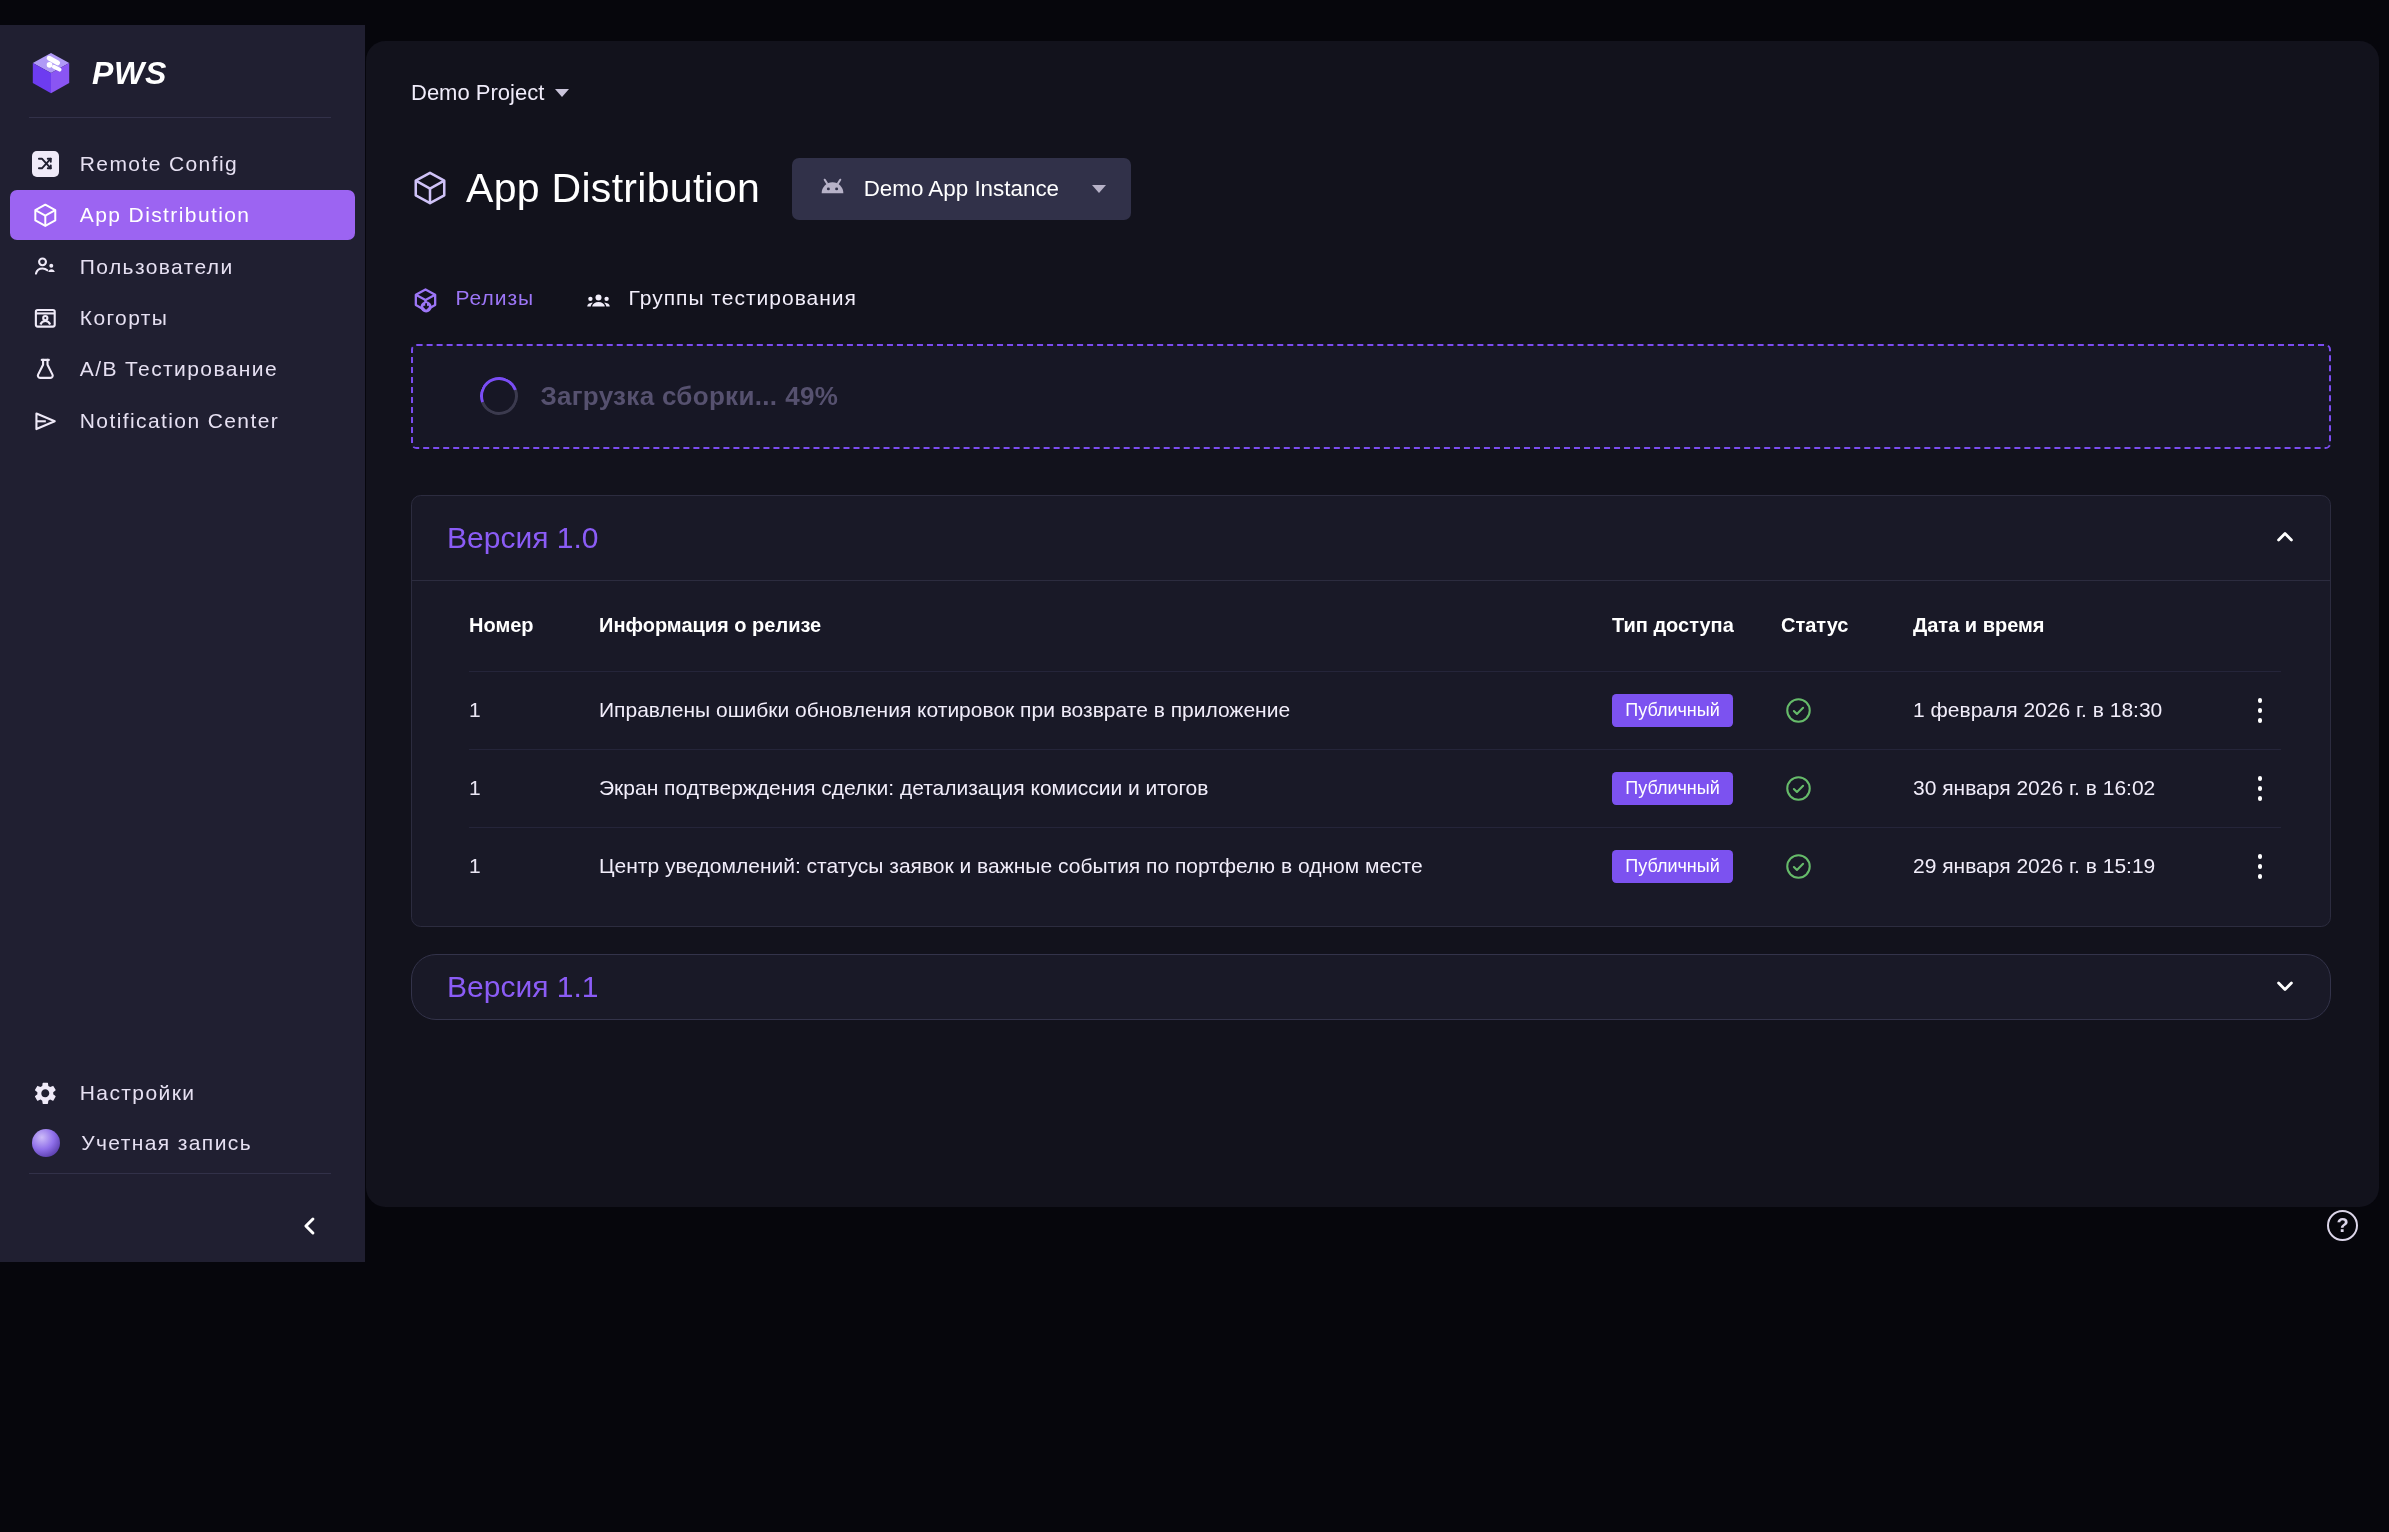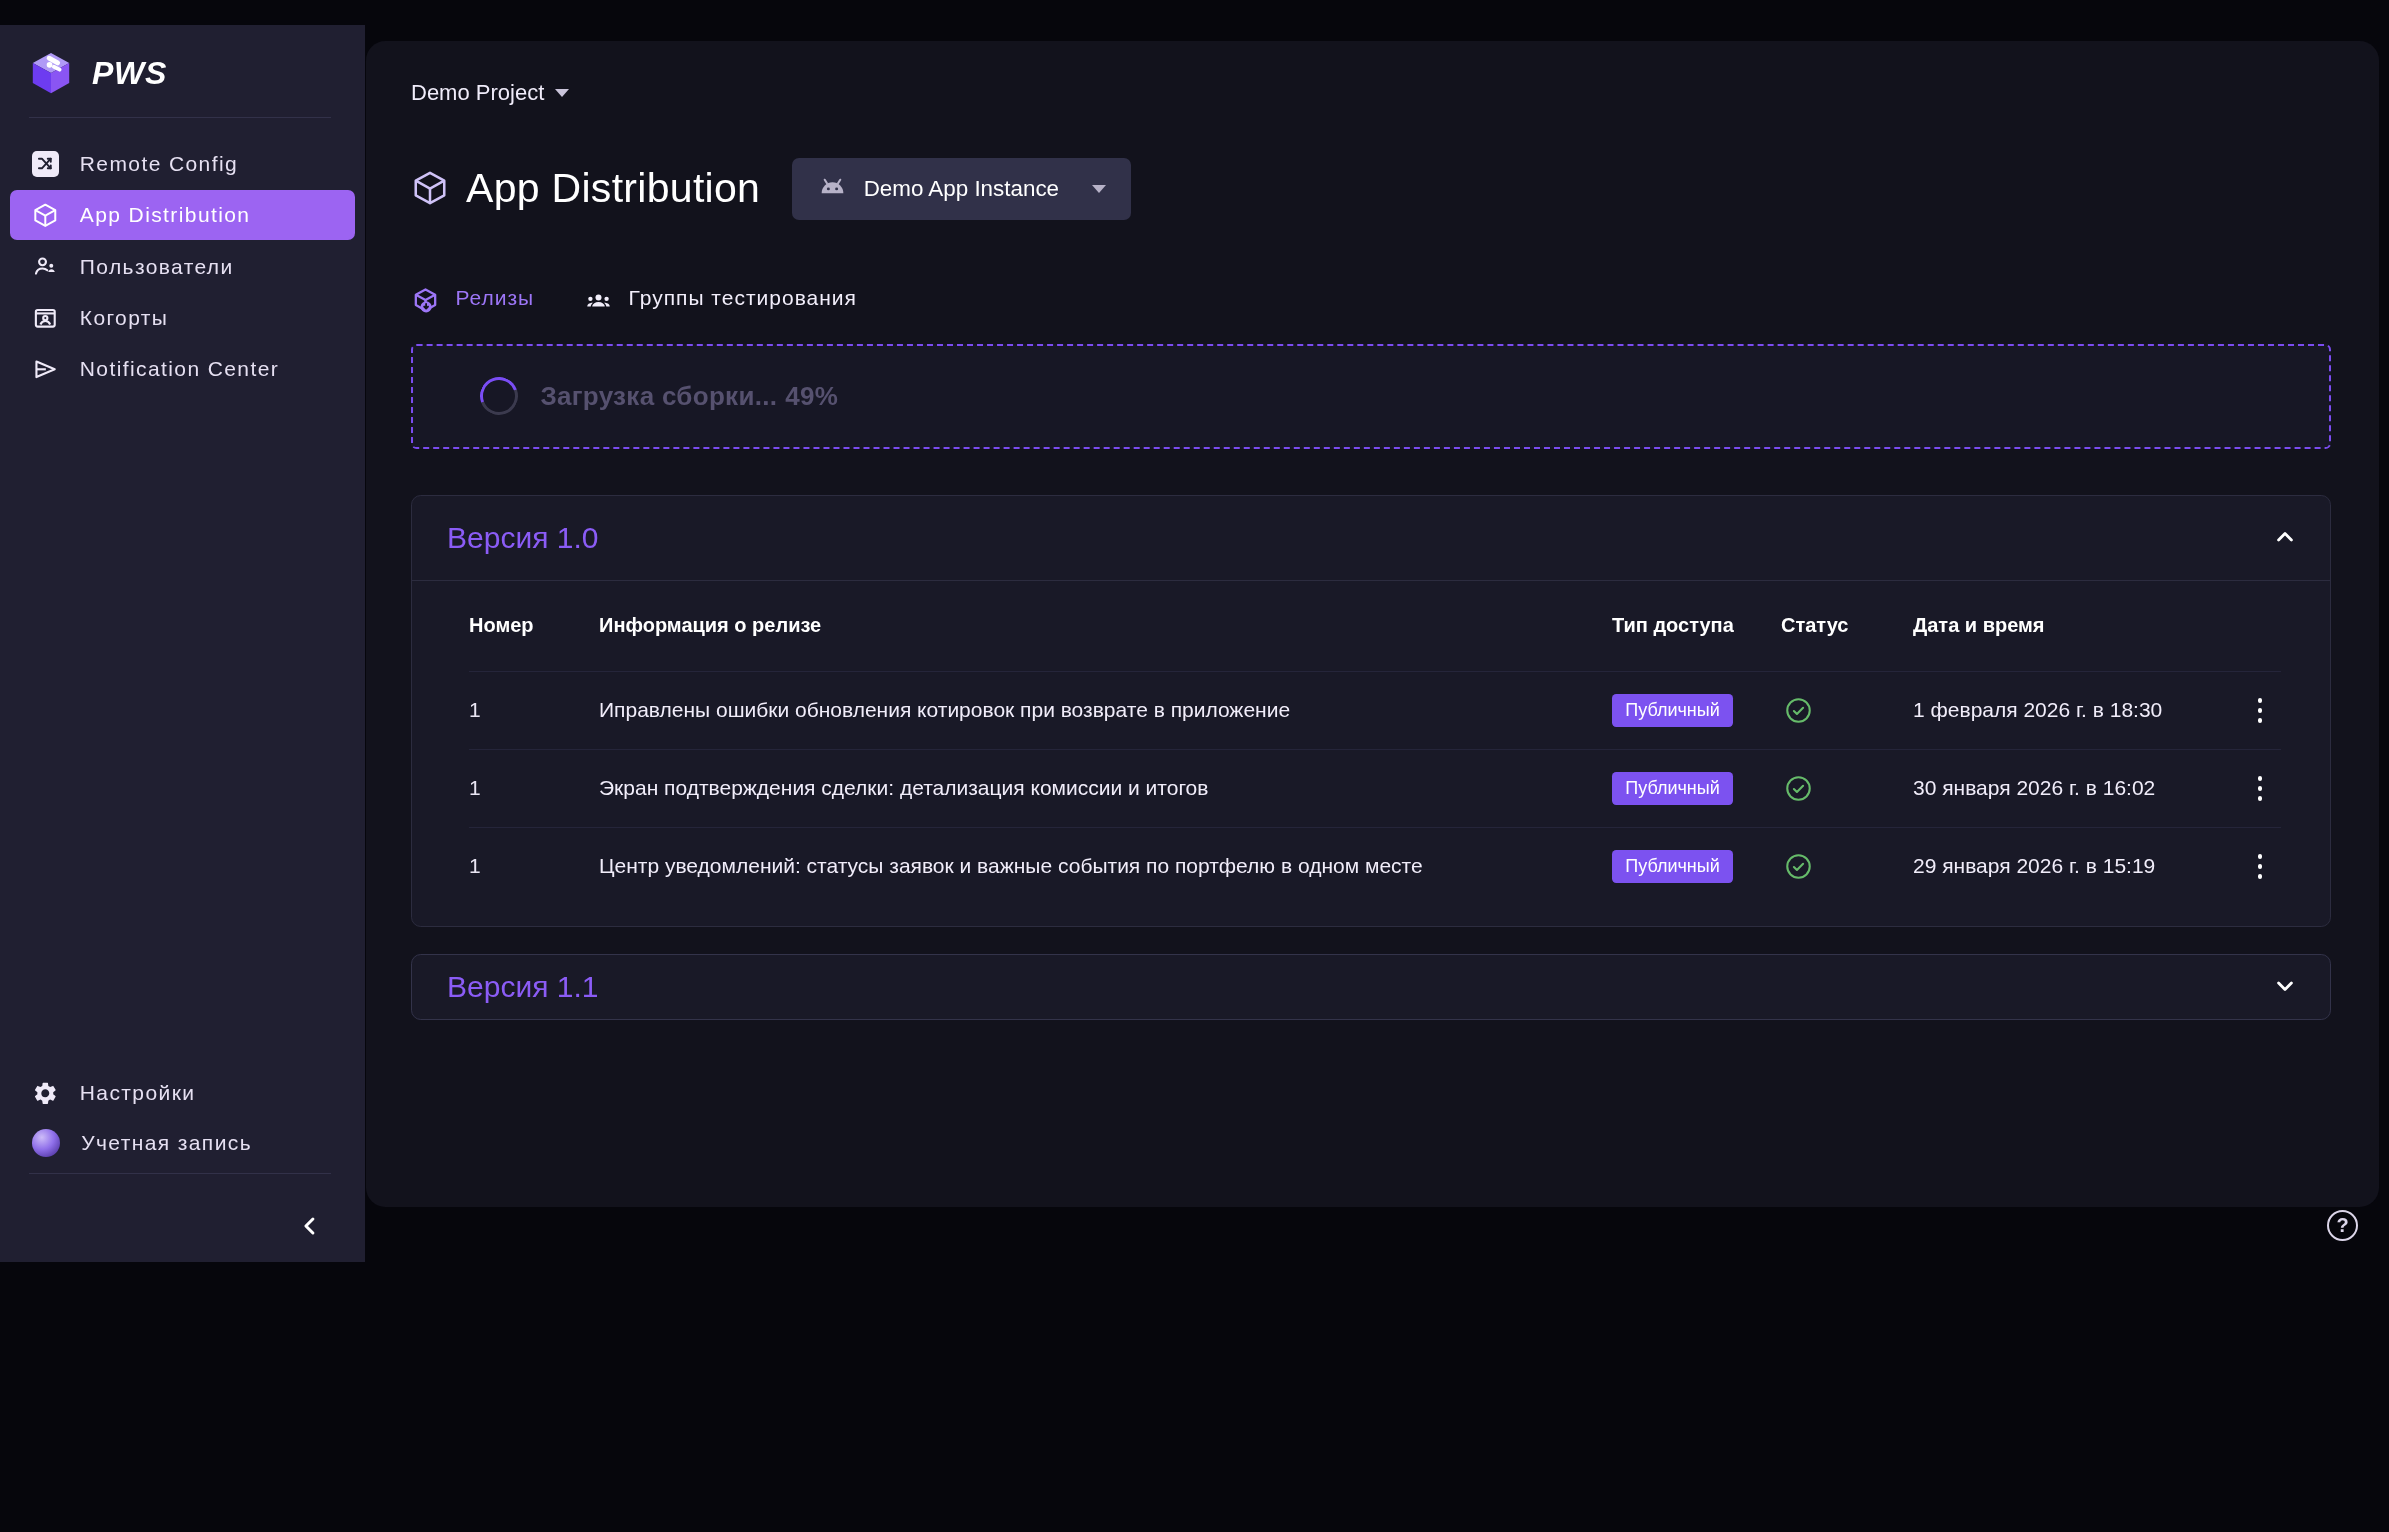--- a/index.html
+++ b/index.html
@@ -69,21 +69,21 @@
   .thead{height:90px;font-size:20px;font-weight:bold;color:#ffffff;}
   .tdata{height:77px;border-top:0.7px solid #25253a;font-size:21px;color:#f1edfa;}
   .cell-num{color:#e9e5f3;}
   .badge{display:inline-block;background:#7c52f0;color:#fff;font-size:18px;
          padding:6.3px 13.3px;border-radius:4.2px;font-weight:500;width:max-content;}
   .status-ic svg{width:29px;height:29px;margin-left:2.8px;display:block;}
   .kebab{display:flex;flex-direction:column;gap:4.9px;align-items:center;justify-content:center;
          width:34px;cursor:pointer;}
   .kebab i{width:4.9px;height:4.9px;border-radius:50%;background:#ffffff;}
 
-  .section-card.collapsed{margin-top:26.6px;border-color:#33334a;}
+  .section-card.collapsed{margin-top:26.6px;border-color:#33334a;border-radius:25px;}
   .section-card.collapsed .section-head{height:64px;}
 
   .help-btn{position:absolute;right:31px;bottom:32px;width:31px;height:31px;box-sizing:border-box;
             border:2.8px solid #dcd6ea;border-radius:50%;color:#dcd6ea;cursor:pointer;
             display:flex;align-items:center;justify-content:center;font-size:20px;font-weight:bold;}
 </style>
 </head>
 <body>
 
 <div id="app">
@@ -145,20 +145,29 @@
           <svg viewBox="0 0 24 24" fill="none" stroke="#efeaf8" stroke-width="1.9">
             <rect x="3.5" y="4.5" width="17" height="15" rx="1.6"></rect>
             <path d="M3.5 7.6h17"></path>
             <circle cx="12" cy="11.8" r="1.9"></circle>
             <path d="M7.6 17.6c.9-2.1 2.5-3.1 4.4-3.1s3.5 1 4.4 3.1"></path>
           </svg>
         </span>
         <span>Когорты</span>
       </div>
 
+      <div class="nav-item">
+        <span class="icn">
+          <svg viewBox="0 0 24 24" fill="none" stroke="#efeaf8" stroke-width="1.9" stroke-linecap="round" stroke-linejoin="round">
+            <path d="M8.8 3.5h6.4"></path>
+            <path d="M10 3.5v4.4l-4.5 8.9a2 2 0 0 0 1.8 2.9h9.4a2 2 0 0 0 1.8-2.9L14 7.9V3.5"></path>
+          </svg>
+        </span>
+        <span>A/B Тестирование</span>
+      </div>
 
       <div class="nav-item">
         <span class="icn">
           <svg viewBox="0 0 24 24" fill="none" stroke="#efeaf8" stroke-width="1.9" stroke-linejoin="round">
             <path d="M4 19V5l16.5 7z"></path>
               <path d="M4 12h8.5"></path>
           </svg>
         </span>
         <span>Notification Center</span>
       </div>

